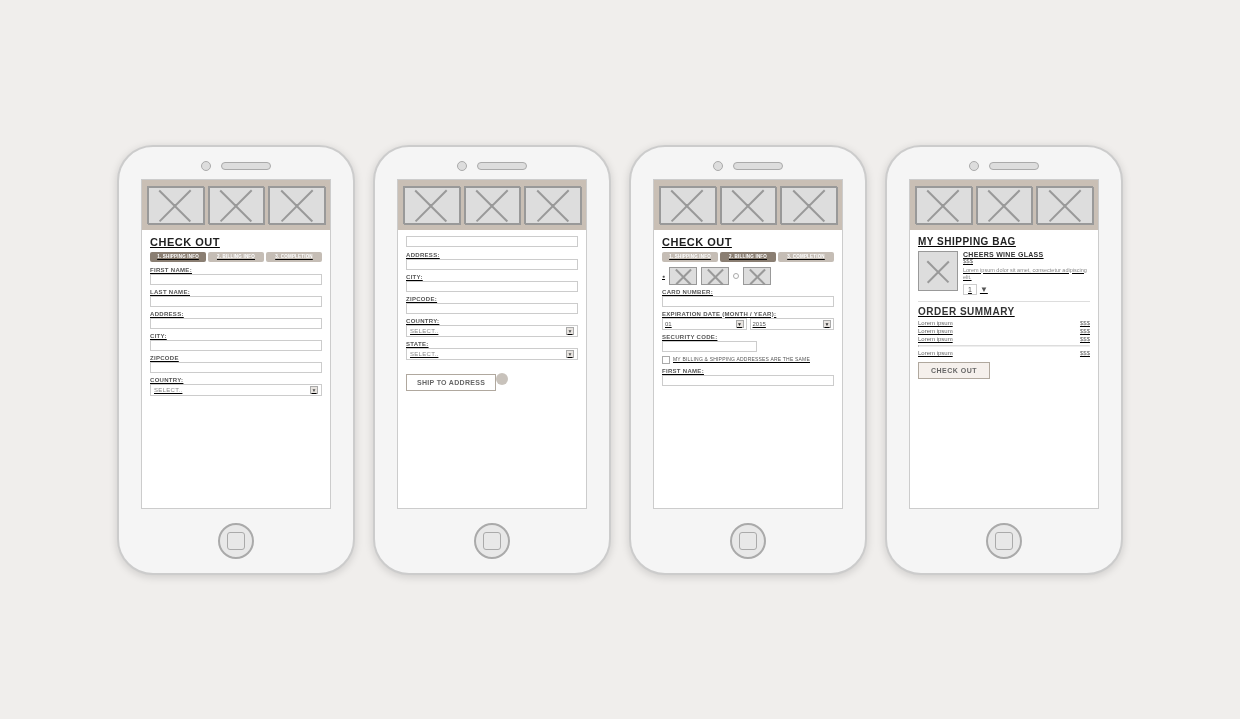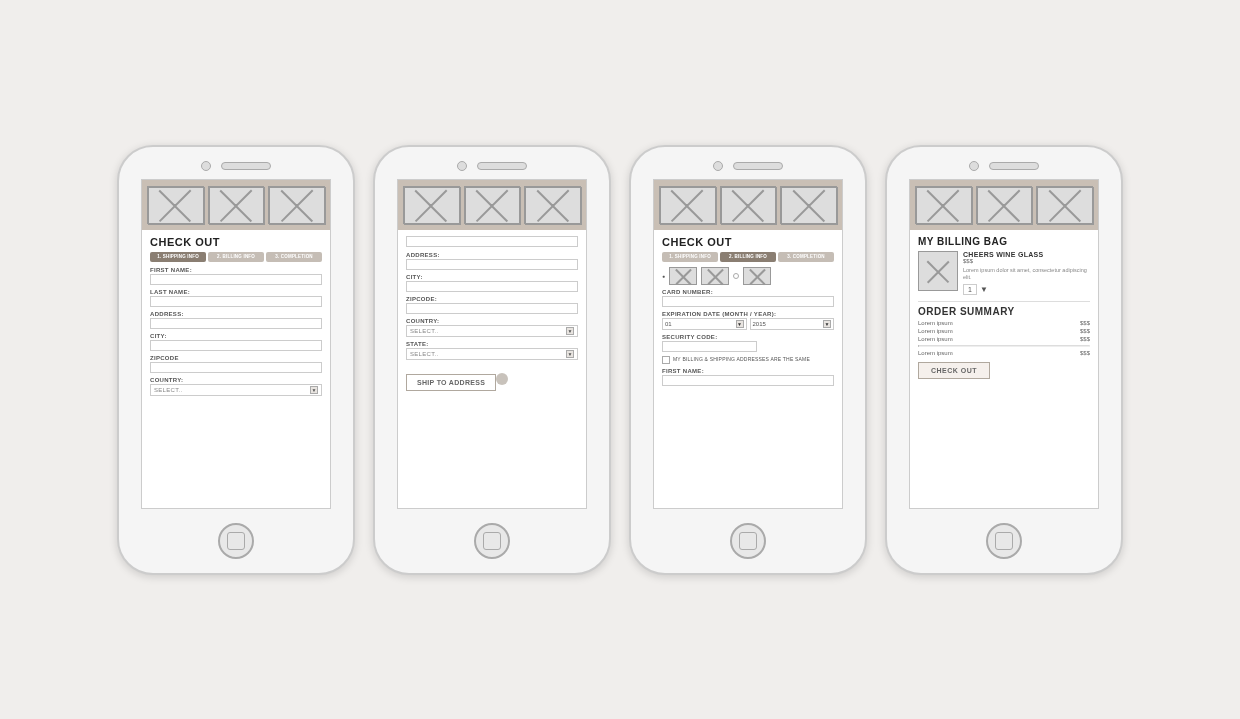--- a/index.html
+++ b/index.html
@@ -9,20 +9,21 @@
       display: flex;
       justify-content: center;
       align-items: center;
       min-height: 100vh;
       padding: 20px;
     }
     .phones-container {
       display: flex;
       gap: 18px;
       align-items: flex-end;
+      text-decoration: underline;
     }
 
     
     .phone {
       background: #f5f5f5;
       border: 2px solid #ccc;
       border-radius: 36px;
       width: 238px;
       height: 430px;
       position: relative;
@@ -623,21 +624,21 @@
             <div class="x-mark"></div>
           </div>
         <div class="banner-img">
             <div class="x-mark"></div>
           </div>
         <div class="banner-img">
             <div class="x-mark"></div>
           </div>
       </div>
       <div class="screen-content">
-        <div class="bag-title">MY BILLING BAG</div>
+        <div class="bag-title">MY SHIPPING BAG</div>
 
         <div class="product-row">
           <div class="product-img">
             <div class="x-mark"></div>
           </div>
           <div class="product-details">
             <div class="product-name">CHEERS WINE GLASS</div>
             <div class="product-price">$$$</div>
             <div class="product-desc">Lorem ipsum dolor sit amet, consectetur adipiscing elit.</div>
             <div class="qty-row">

